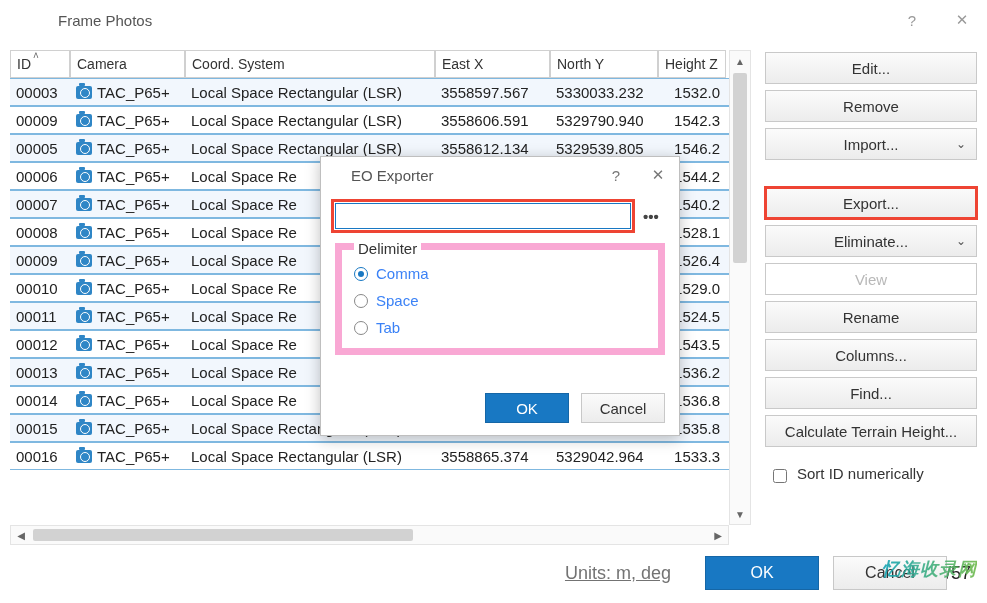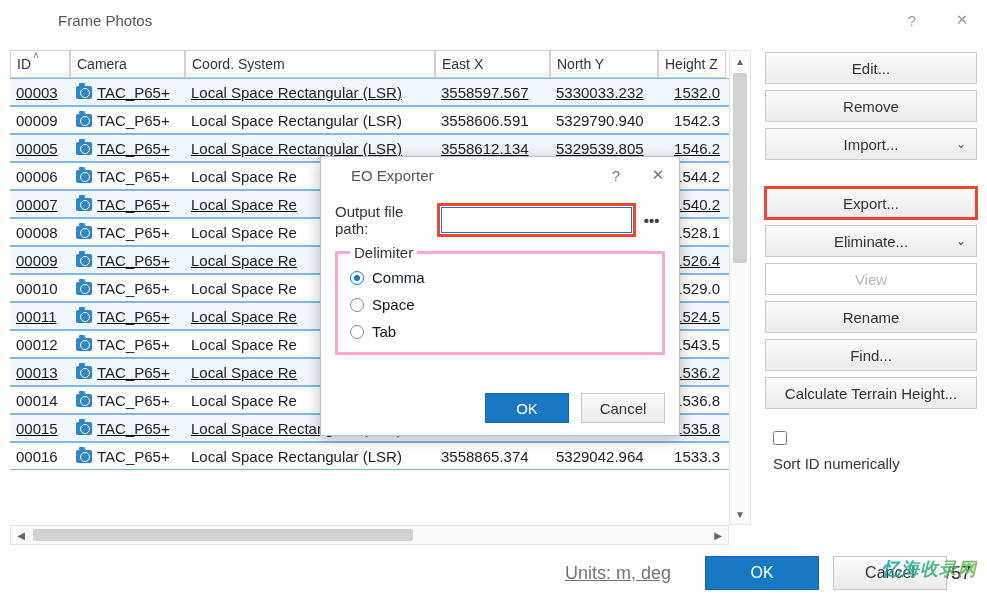--- a/index.html
+++ b/index.html
@@ -15,21 +15,21 @@
 .content { position: absolute; top: 50px; left: 10px; right: 10px; bottom: 58px; display: flex; }
 
 
 .tablewrap { flex: 1; position: relative; margin-right: 14px; }
 .tbl { position: absolute; top: 0; left: 0; right: 22px; bottom: 20px; overflow: hidden; }
 .thead { display: flex; height: 28px; }
 .thead .th { border: 1px solid #d0d0d0; background: #fff; padding: 3px 6px; color: #333; font-size: 14px; display: flex; align-items: center; position: relative; }
 .thead .th.sort::after { content:'˄'; font-size:10px; position:absolute; top:-1px; left:22px; color:#666;}
 .tbody { }
 .tr { display: flex; height: 28px; border-top:1px solid #7fb8e0; border-bottom:1px solid #7fb8e0;}
-.tr.alt { background: #f2f7fd; text-decoration: underline; }
+.tr.alt { background: #f2f7fd; }
 .td { padding: 3px 6px; color: #222; font-size: 15px; white-space: nowrap; overflow: hidden; display:flex; align-items:center;}
 .cam-icon { width:16px; height:13px; background:#2f86c6; margin-right:5px; display:inline-block; position:relative; border-radius:2px; flex-shrink:0;}
 .cam-icon::before { content:''; position:absolute; top:-3px; left:3px; width:6px; height:3px; background:#2f86c6; border-radius:1px;}
 .cam-icon::after { content:''; position:absolute; top:2px; left:4px; width:8px; height:8px; border:1px solid #fff; border-radius:50%;}
 .td.right { justify-content:flex-end; }
 
 
 .c-id   { width: 60px; }
 .c-cam  { width: 115px; }
 .c-cs   { width: 250px; }
@@ -45,43 +45,43 @@
 .hscroll .left, .hscroll .right { width:20px; height:100%; display:flex; align-items:center; justify-content:center; color:#666; font-size:10px; position:absolute; top:0;}
 .hscroll .left{left:0;} .hscroll .right{right:0;}
 .hscroll .thumb { position:absolute; left:22px; top:3px; bottom:3px; width:380px; background:#d2d2d2; border-radius:2px;}
 
 
 .sidepanel { width: 212px; display:flex; flex-direction:column; gap:6px; padding-top:2px;}
 .sbtn { height: 32px; background: linear-gradient(#fbfbfb,#ececec); border:1px solid #c9c9c9; color:#333; font-size:15px; display:flex; align-items:center; justify-content:center; position:relative; cursor:pointer;}
 .sbtn.disabled { color:#b8b8b8; background:#fff; cursor:default;}
 .sbtn .chev { position:absolute; right:10px; color:#555; font-size:12px;}
 .sbtn.highlight { outline:3px solid #e43; outline-offset:-2px;margin-top:21px; }
-.checkrow { background:#fff; padding: 10px 8px 22px 8px; font-size:15px; color:#333; display:flex; align-items:flex-start; gap:10px; margin-top:2px;flex-direction:column;}
+.checkrow { background:#fff; padding: 10px 8px 22px 8px; font-size:15px; color:#333; display:flex; align-items:flex-start; gap:10px; margin-top:2px;}
 .checkrow input { margin-top:4px; width:14px; height:14px; accent-color:#bbb;}
 
 
 .footer { position:absolute; left:12px; right:16px; bottom:10px; height:40px; display:flex; align-items:center;justify-content:flex-end;}
 .footer .status { font-size:18px; color:#222;}
 .footer .units { font-size:18px; color:#737373; position:absolute; right:300px;text-decoration:underline;}
 .dlg-ok { position:absolute; right:152px; width:114px; height:34px; background:#1878c3; color:#fff; border:1px solid #1566a6; font-size:16px; cursor:pointer;}
 .dlg-cancel { position:absolute; right:24px; width:114px; height:34px; background:linear-gradient(#fbfbfb,#ececec); border:1px solid #c8c8c8; color:#333; font-size:16px; cursor:pointer;}
 
 
 .modal { position:absolute; left:320px; top:156px; width:360px; height:280px; background:#fff; border:1px solid #bfbfbf; box-shadow:0 3px 14px rgba(0,0,0,0.25);}
 .modal .mtitle { display:flex; align-items:center; height:36px; padding-left:30px; color:#555; font-size:15px;}
 .modal .mtitle .spacer{flex:1;}
 .modal .mtitle .mbtn{ width:42px; height:36px; display:flex; align-items:center; justify-content:center; color:#777; font-size:15px;}
 .modal .row { display:flex; align-items:center; padding: 10px 14px 0 14px;}
 .modal .row label { font-size:15px; color:#333; margin-right:6px;}
 .modal .pathbox { flex:1; height:26px; border:1px solid #1878c3; outline:3px solid #e43; outline-offset:1px; padding:1px 4px; font-size:14px;}
 .modal .dots { width:28px; height:26px; margin-left:6px; display:flex; align-items:center; justify-content:center; font-size:15px; color:#444; font-weight:bold;}
-.fieldset { margin:14px 14px 0 14px; border:3px solid #f9a8d4; padding:8px 12px 12px 12px;}
+.fieldset { margin:14px 14px 0 14px; border:7px solid #f9a8d4; padding:8px 12px 12px 12px;}
 .fieldset .legend { position:relative; top:-18px; background:#fff; display:inline-block; padding:0 4px; color:#333; font-size:15px;}
 .radios { margin-top:-10px; display:flex; flex-direction:column; gap:10px;}
-.radio { display:flex; align-items:center; gap:8px; color:#0f172a; font-size:15px;}
+.radio { display:flex; align-items:center; gap:8px; color:#3b82f6; font-size:15px;}
 .radio .rb { width:14px; height:14px; border:1px solid #888; border-radius:50%; position:relative;}
 .radio.sel .rb { border-color:#1878c3;}
 .radio.sel .rb::after { content:''; position:absolute; left:3px; top:3px; width:6px; height:6px; background:#1878c3; border-radius:50%;}
 .modal .mfooter { position:absolute; bottom:12px; right:14px; display:flex; gap:12px;}
 .modal .mfooter button { width:84px; height:30px; font-size:15px; cursor:pointer;}
 .modal .mfooter .ok{ background:#1878c3; color:#fff; border:1px solid #1566a6;}
 .modal .mfooter .cancel{ background:linear-gradient(#fbfbfb,#ececec); border:1px solid #c8c8c8; color:#333;}
 
 .wm { position:absolute; right:10px; bottom:22px; font-size:18px; font-weight:700; font-style:italic; letter-spacing:1px;
   background:linear-gradient(90deg,#12a3b6,#6fba4c); -webkit-background-clip:text; background-clip:text; color:transparent; opacity:.9;}
@@ -242,20 +242,21 @@
         <span>Import...</span>
         <span class="chev">⌄</span>
       </div>
     <div class="sbtn highlight">Export...</div>
     <div class="sbtn">
         <span>Eliminate...</span>
         <span class="chev">⌄</span>
       </div>
     <div class="sbtn disabled">View</div>
     <div class="sbtn">Rename</div>
+    <div class="sbtn">Columns...</div>
     <div class="sbtn">Find...</div>
     <div class="sbtn">Calculate Terrain Height...</div>
     <label class="checkrow">
       <input type="checkbox" style="">
       <span>Sort ID numerically</span>
     </label>
   </div>
 </div>
 
 <div class="footer">
@@ -266,21 +267,20 @@
 </div>
 
 <div class="modal">
   <div class="mtitle">
     <span>EO Exporter</span>
     <span class="spacer"></span>
     <span class="mbtn">?</span>
     <span class="mbtn">✕</span>
   </div>
   <div class="row">
-    <label>Output file path:</label>
     <input class="pathbox" value="" style="">
     <span class="dots">•••</span>
   </div>
   <div class="fieldset">
     <span class="legend">Delimiter</span>
     <div class="radios">
       <div class="radio sel">
           <span class="rb"></span>
           <span>Comma</span>
         </div>

